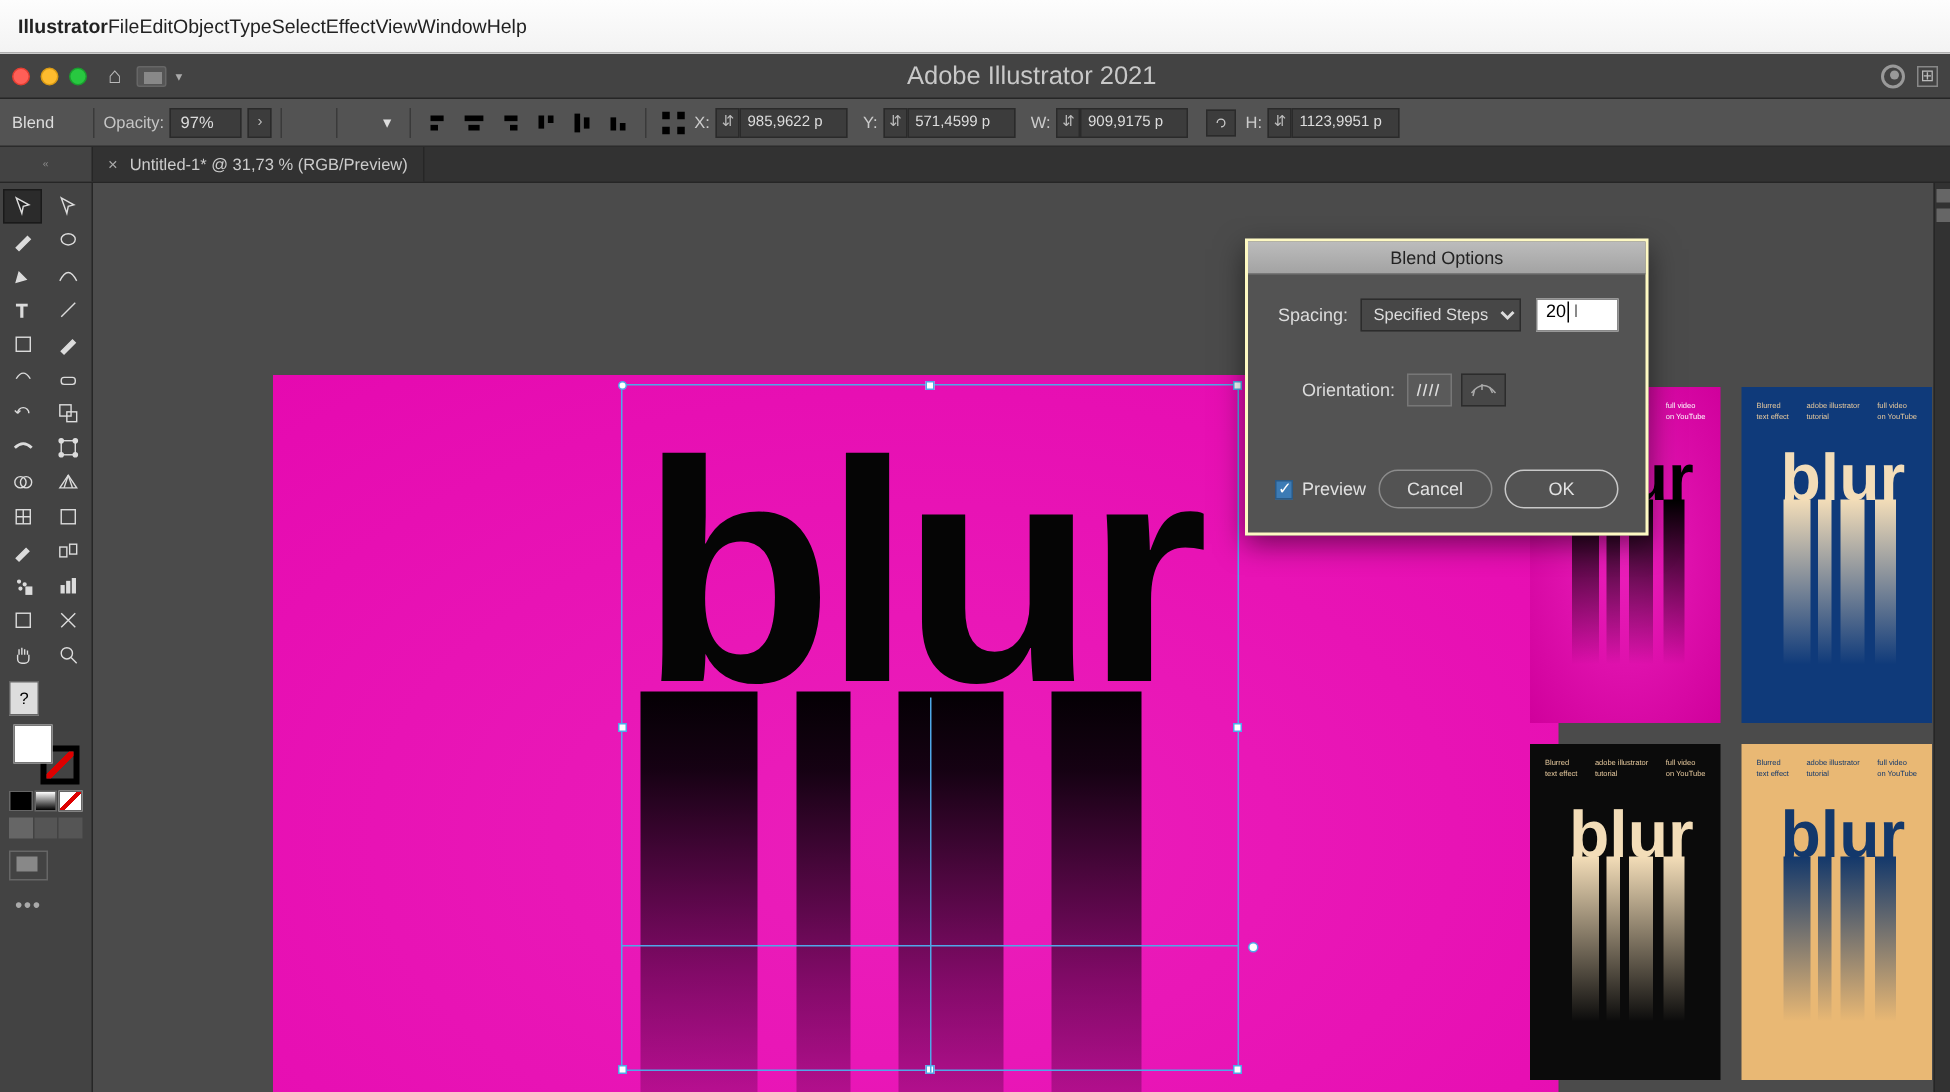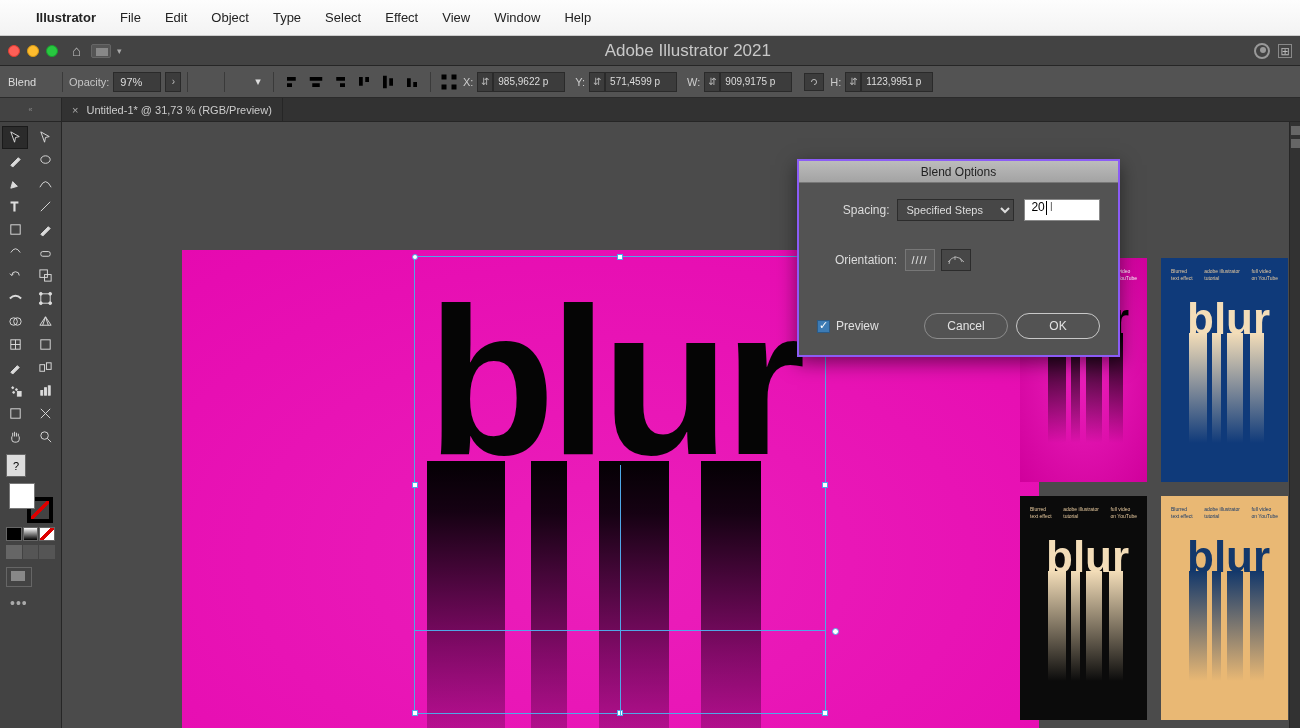--- a/index.html
+++ b/index.html
@@ -1,19 +1,19 @@
 <!DOCTYPE html>
 <html><head>
 <meta charset="utf-8">
 <style>
 * { margin: 0; padding: 0; box-sizing: border-box; font-family: -apple-system, "Helvetica Neue", Arial, sans-serif; }
 body { width: 1300px; height: 728px; background: #323232; overflow: hidden; font-size: 12px; color: #e0e0e0; }
 
 
-.mac-menubar { height: 36px; background: linear-gradient(#fdfdfd,#f3f3f3); border-bottom: 1px solid #ccc; display: flex; align-items: center; padding: 12px 12px; gap: 24px; color: #222; font-size: 13px; }
+.mac-menubar { height: 36px; background: linear-gradient(#fdfdfd,#f3f3f3); border-bottom: 1px solid #ccc; display: flex; align-items: center; padding: 12px 12px; gap: 0; color: #222; font-size: 13px; }
 .mac-menubar .apple { font-size: 14px; }
 .mac-menubar .appname { font-weight: 700; }
 
 
 .app-titlebar { height: 30px; background: #434343; display: flex; align-items: center; padding: 0 8px; color: #ccc; border-bottom: 1px solid #262626; }
 .traffic { display: flex; gap: 7px; margin-right: 14px; }
 .tl { width: 12px; height: 12px; border-radius: 50%; }
 .tl.r { background: #ff5f57; border:1px solid #e33e32;} 
 .tl.y { background: #febc2e; border:1px solid #d99a14;}
 .tl.g { background: #28c840; border:1px solid #1a9e2e;}
@@ -80,21 +80,21 @@
 .seldot { position:absolute;width:7px;height:7px;border-radius:50%;background:#fff;border:1px solid #4fa8e8;}
 
 
 .thumbs { position:absolute; right:12px; top:136px; width:268px; display:grid; grid-template-columns:1fr 1fr; gap:14px;}
 .thumb { height:224px; position:relative; overflow:hidden;}
 .thumb .tword { position:absolute; font-family:Arial,sans-serif; font-weight:700; }
 .thumb .tlbls { position:absolute;top:10px;left:10px;right:10px;display:flex;justify-content:space-between;font-size:5px;line-height:1.3;}
 .thumb .tlbls span{display:block;}
 
 
-.dialog { position:absolute; left:797px; top:159px; width:323px; background:#535353; border:2px solid #8b5cf6; box-shadow:0 6px 18px rgba(0,0,0,0.5); z-index:50;}
+.dialog { position:absolute; left:830px; top:159px; width:269px; background:#535353; border:2px solid #fef9c3; box-shadow:0 6px 18px rgba(0,0,0,0.5); z-index:50;}
 .dialog .dtitle { height:22px;background:linear-gradient(#bcbcbc,#a3a3a3);color:#222;text-align:center;line-height:22px;font-size:12px;border-bottom:1px solid #777;}
 .dialog .dbody { padding: 16px 18px 4px; }
 .dialog .drow { display:flex;align-items:center;margin-bottom:28px;}
 .dialog .dlabel { width:80px;text-align:right;margin-right:8px;color:#dcdcdc;font-size:12px;}
 .dialog select { background:#474747;border:1px solid #2c2c2c;color:#ddd;height:22px;width:128px;font-size:11px;padding:0 4px;}
 .dialog .nin { background:#fff;border:1px solid #888;color:#000;height:22px;width:82px;padding:0 6px;font-size:12px;margin-left:10px;position:relative;}
 .cursor { display:inline-block;width:1px;height:14px;background:#000;vertical-align:middle;margin:0 1px;}
 .orienbtn { width:30px;height:22px;background:#474747;border:1px solid #2c2c2c;margin-right:6px;display:flex;align-items:center;justify-content:center;}
 .orienbtn.active{background:#5a5a5a;border-color:#777;}
 .dialog .dfoot { display:flex;align-items:center;padding:10px 18px 16px;}

